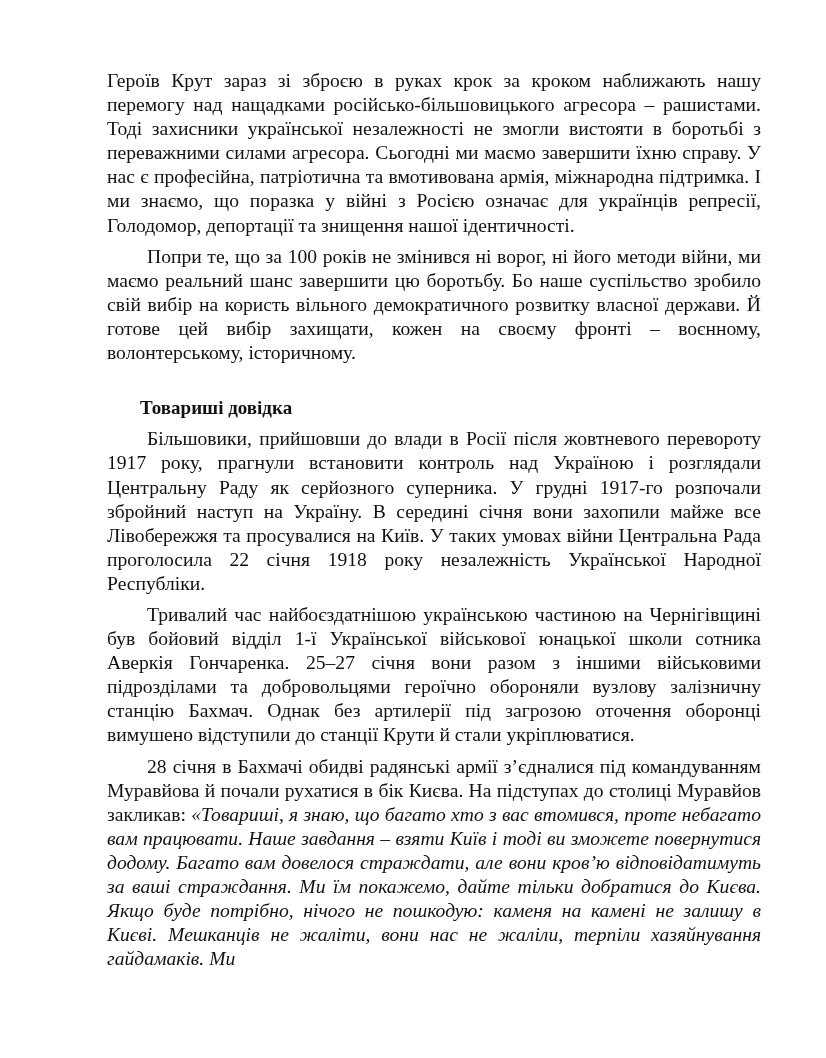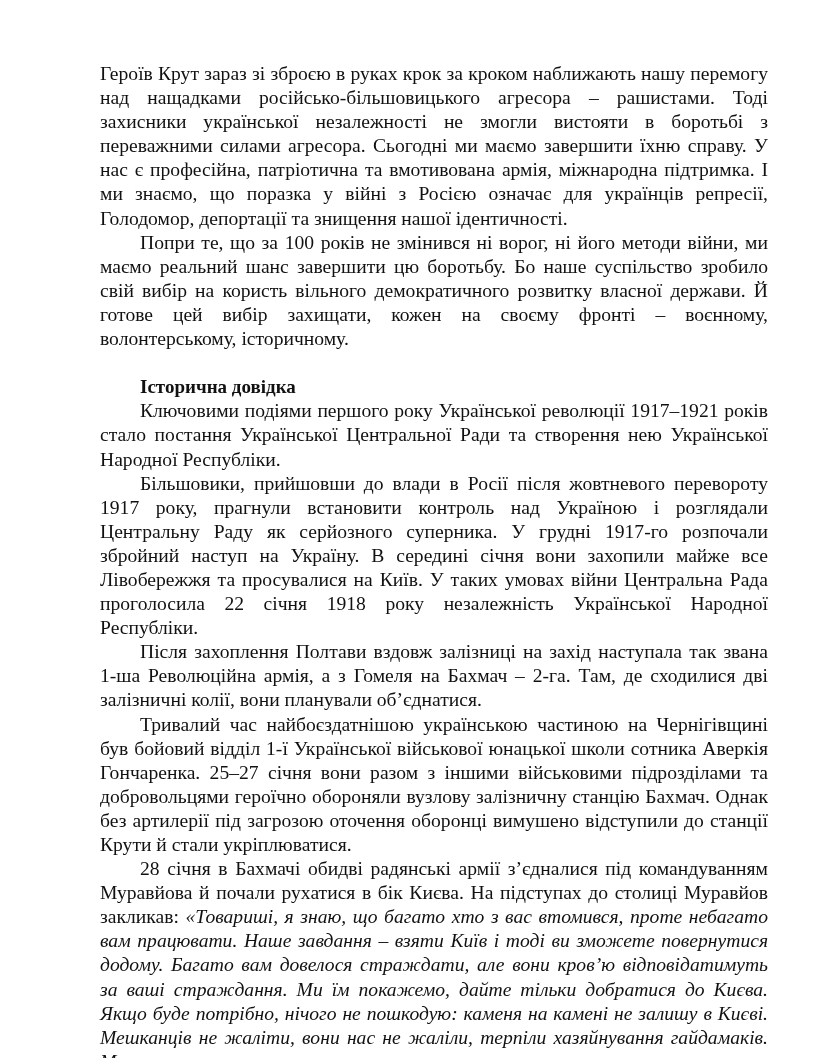--- a/index.html
+++ b/index.html
@@ -18,21 +18,21 @@
       left: 100px;
       top: 62px;
       width: 668px;
       font-family: "Liberation Serif", serif;
       font-size: 19.6px;
       line-height: 24.1px;
       color: #111111;
       text-align: justify;
     }
     .para {
-      margin: 0;
+      margin: 7px;
       text-indent: 40px;
     }
     .para.no-indent {
       text-indent: 0;
     }
     .blank {
       height: 24.1px;
     }
     .heading {
       margin: 0;
@@ -46,21 +46,19 @@
   </style>
 </head>
 <body>
 
 <div class="page">
   <p class="para no-indent">Героїв Крут зараз зі зброєю в руках крок за кроком наближають нашу перемогу над нащадками російсько-більшовицького агресора – рашистами. Тоді захисники української незалежності не змогли вистояти в боротьбі з переважними силами агресора. Сьогодні ми маємо завершити їхню справу. У нас є професійна, патріотична та вмотивована армія, міжнародна підтримка. І ми знаємо, що поразка у війні з Росією означає для українців репресії, Голодомор, депортації та знищення нашої ідентичності.</p>
   <p class="para">Попри те, що за 100 років не змінився ні ворог, ні його методи війни, ми маємо реальний шанс завершити цю боротьбу. Бо наше суспільство зробило свій вибір на користь вільного демократичного розвитку власної держави. Й готове цей вибір захищати, кожен на своєму фронті – воєнному, волонтерському, історичному.</p>
 
   <div class="blank"></div>
 
-  <p class="heading">Історична довідка</p>
+  <p class="heading">Товариші довідка</p>
 
-  <p class="para">Ключовими подіями першого року Української революції 1917–1921 років стало постання Української Центральної Ради та створення нею Української Народної Республіки.</p>
   <p class="para">Більшовики, прийшовши до влади в Росії після жовтневого перевороту 1917 року, прагнули встановити контроль над Україною і розглядали Центральну Раду як серйозного суперника. У грудні 1917-го розпочали збройний наступ на Україну. В середині січня вони захопили майже все Лівобережжя та просувалися на Київ. У таких умовах війни Центральна Рада проголосила 22 січня 1918 року незалежність Української Народної Республіки.</p>
-  <p class="para">Після захоплення Полтави вздовж залізниці на захід наступала так звана 1-ша Революційна армія, а з Гомеля на Бахмач – 2-га. Там, де сходилися дві залізничні колії, вони планували об’єднатися.</p>
   <p class="para">Тривалий час найбоєздатнішою українською частиною на Чернігівщині був бойовий відділ 1-ї Української військової юнацької школи сотника Аверкія Гончаренка. 25–27 січня вони разом з іншими військовими підрозділами та добровольцями героїчно обороняли вузлову залізничну станцію Бахмач. Однак без артилерії під загрозою оточення оборонці вимушено відступили до станції Крути й стали укріплюватися.</p>
 
   <p class="para"><span>28 січня в Бахмачі обидві радянські армії з’єдналися під командуванням Муравйова й почали рухатися в бік Києва. На підступах до столиці Муравйов закликав: </span><span class="italic">«Товариші, я знаю, що багато хто з вас втомився, проте небагато вам працювати. Наше завдання – взяти Київ і тоді ви зможете повернутися додому. Багато вам довелося страждати, але вони кров’ю відповідатимуть за ваші страждання. Ми їм покажемо, дайте тільки добратися до Києва. Якщо буде потрібно, нічого не пошкодую: каменя на камені не залишу в Києві. Мешканців не жаліти, вони нас не жаліли, терпіли хазяйнування гайдамаків. Ми</span></p>
 </div>
 
 </body></html>

